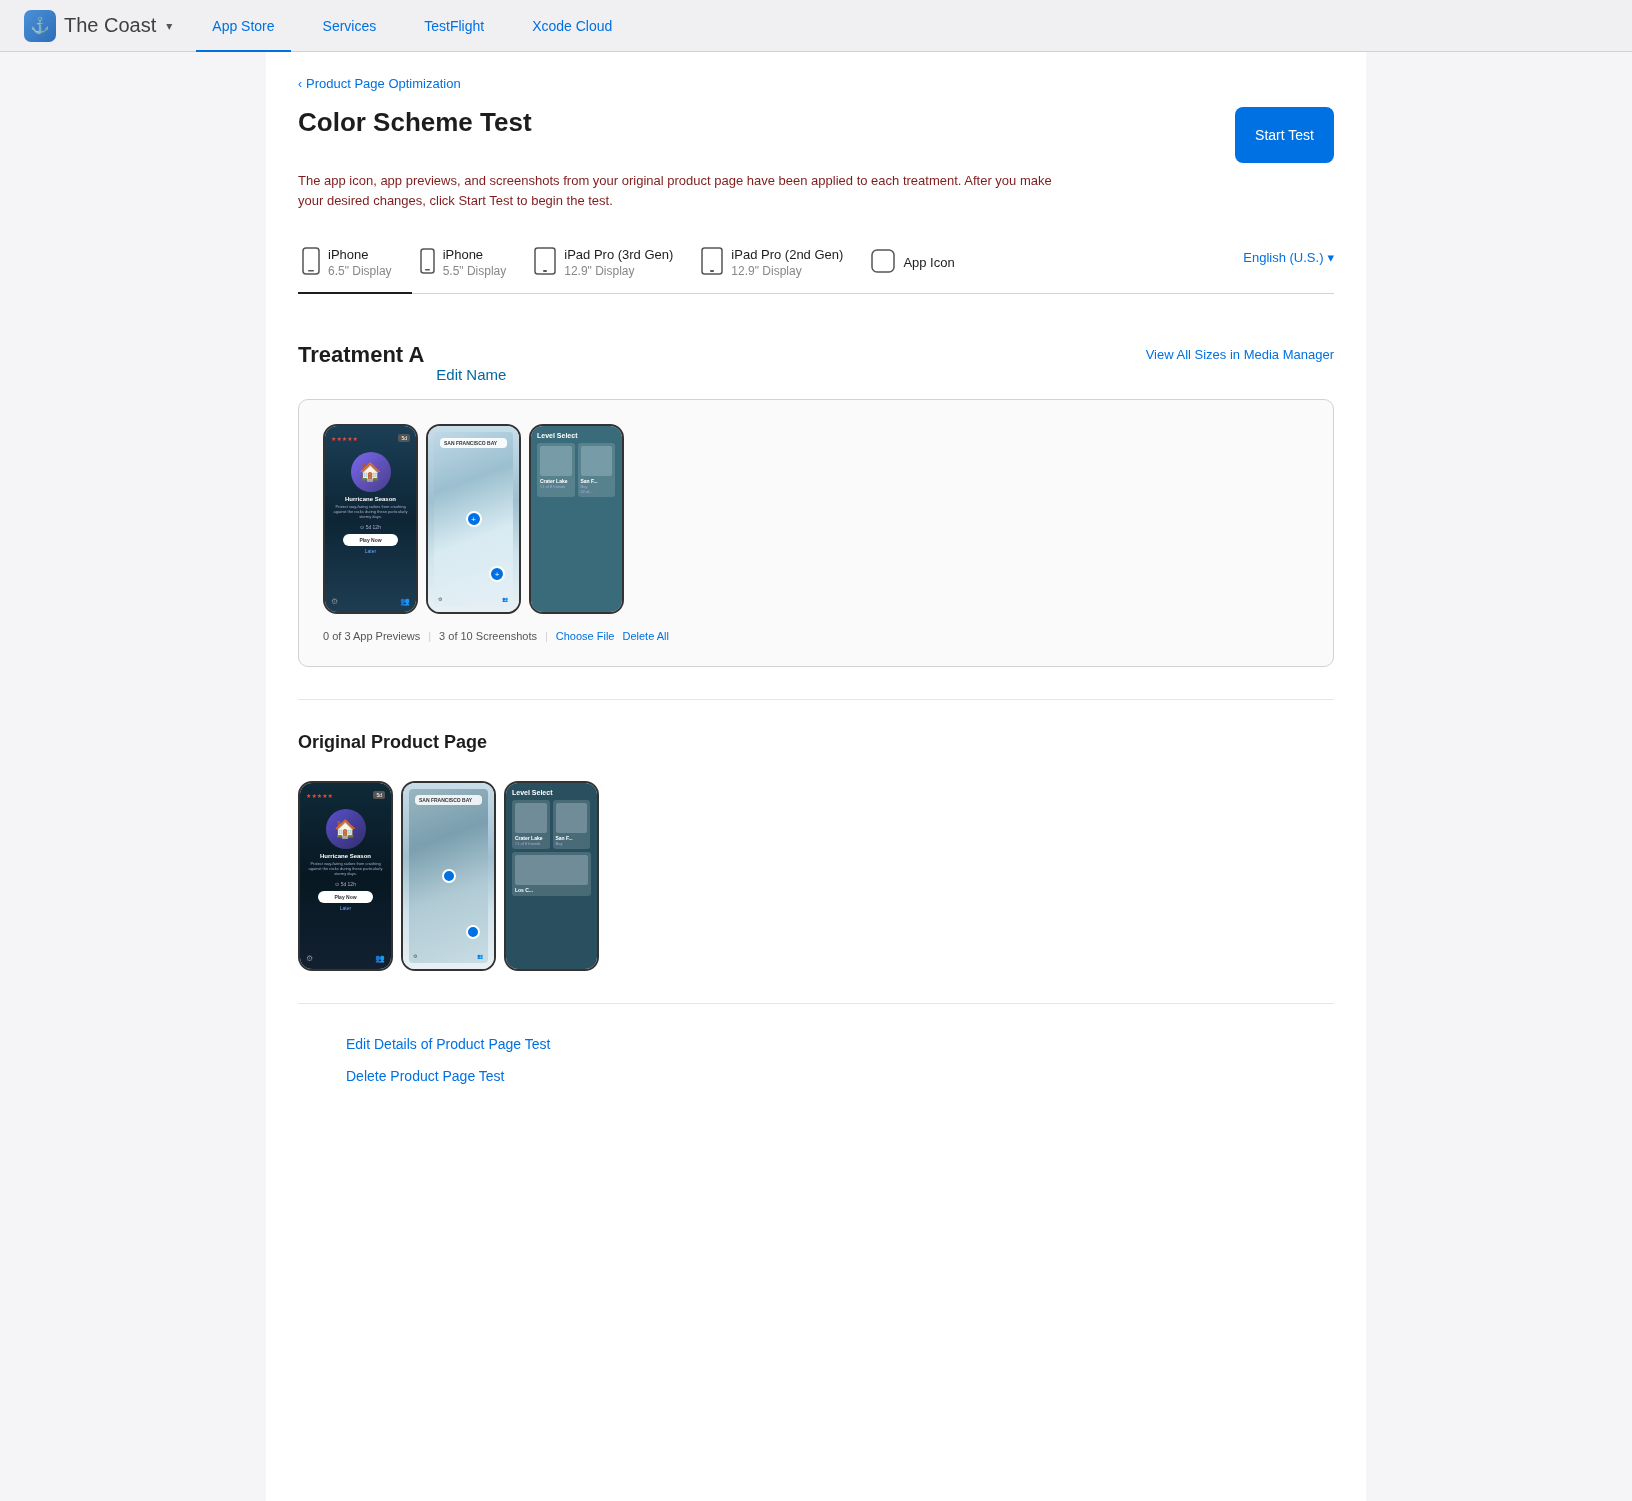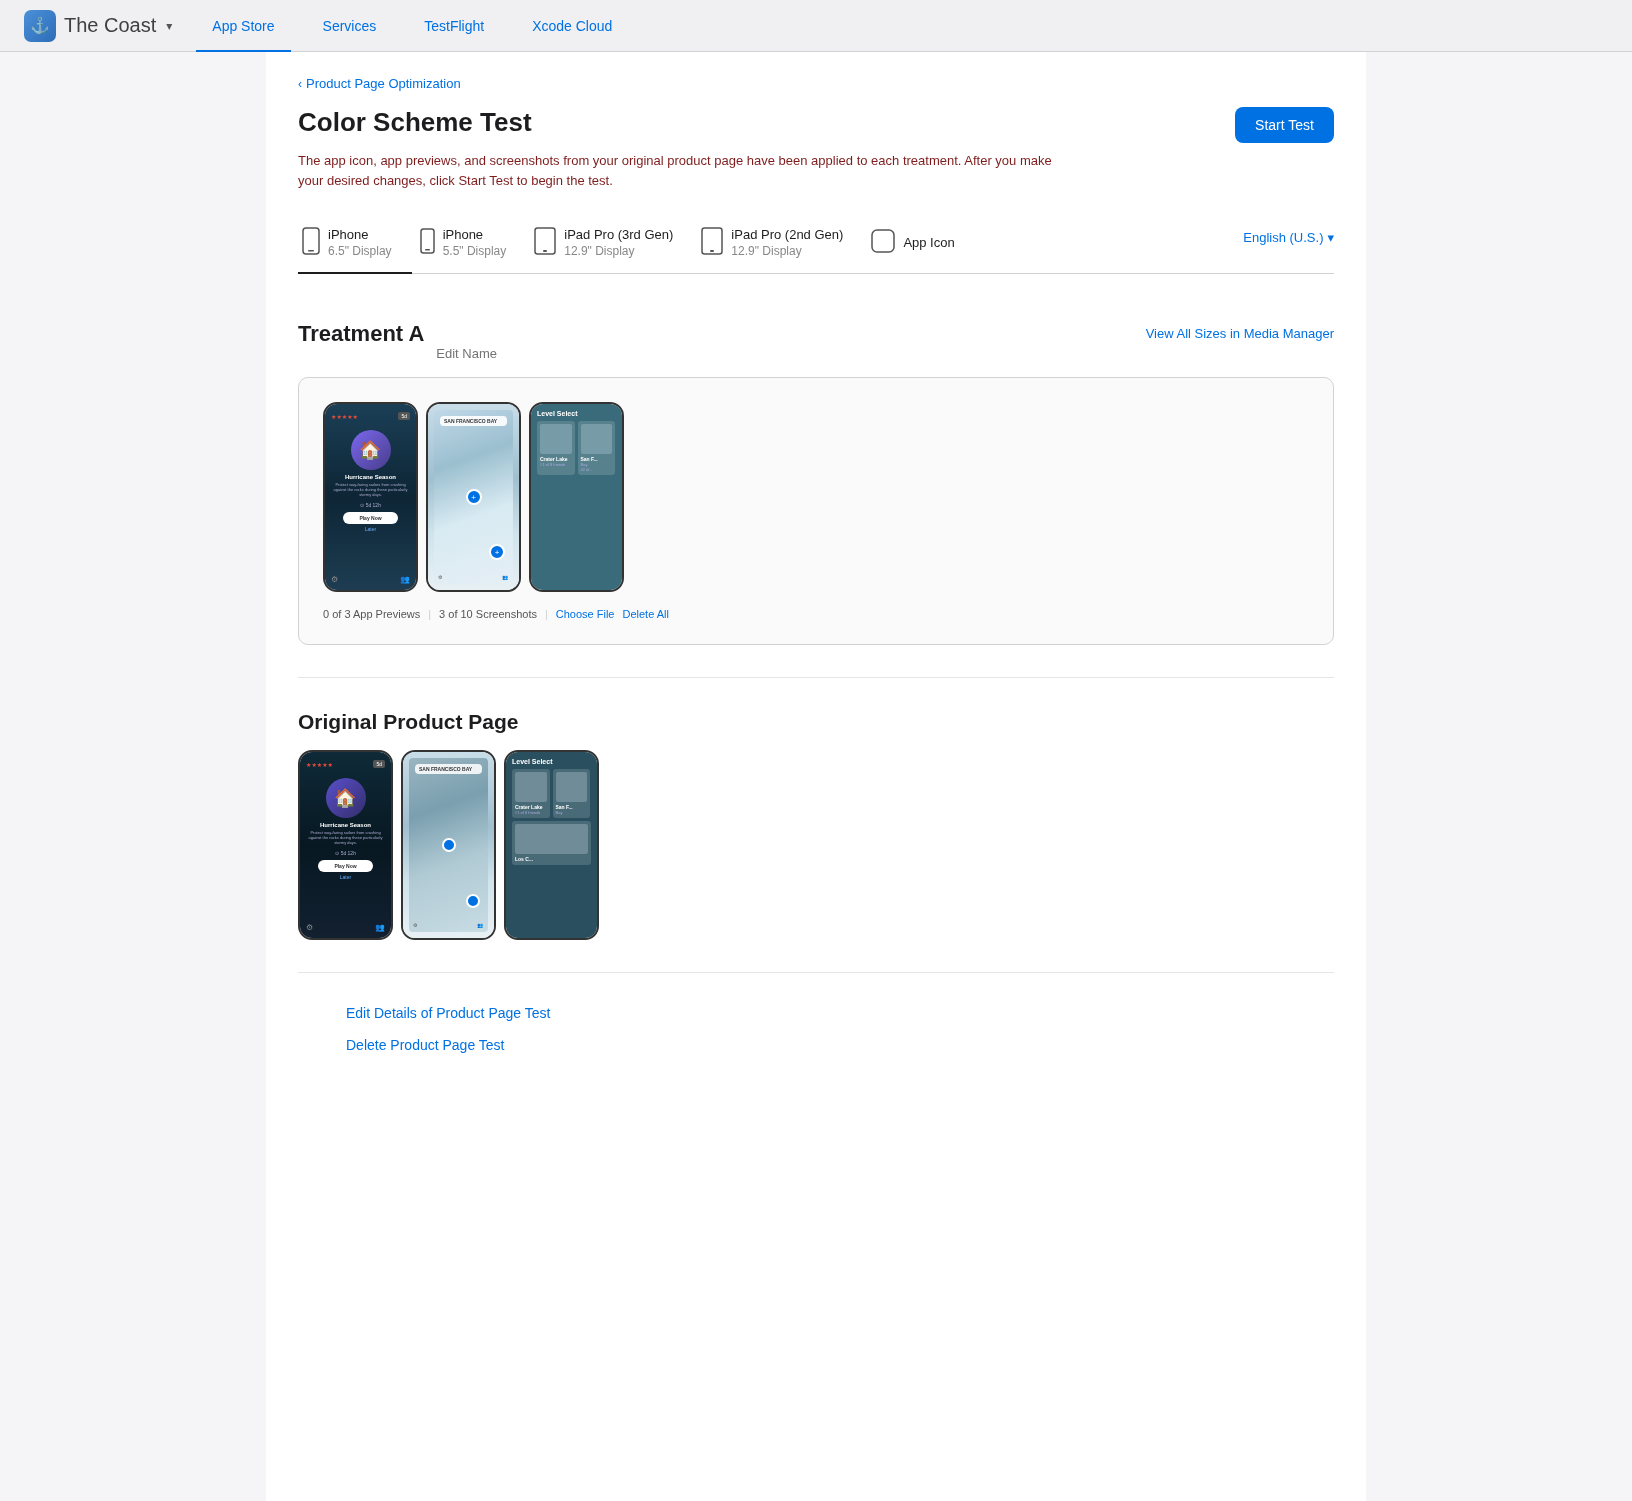--- a/index.html
+++ b/index.html
@@ -98,21 +98,21 @@
     .page-title {
       font-size: 26px;
       font-weight: 700;
       color: #1d1d1f;
     }
     .btn-start-test {
       background: #0071e3;
       color: white;
       border: none;
       border-radius: 8px;
-      padding: 10px 20px;
+      padding: 20px 20px;
       font-size: 14px;
       font-weight: 500;
       cursor: pointer;
       white-space: nowrap;
     }
 
     .page-description {
       font-size: 13px;
       color: #7f1d1d;
       line-height: 1.5;
@@ -172,22 +172,22 @@
     .section-title-row {
       display: flex;
       align-items: center;
       gap: 12px;
     }
     .section-title {
       font-size: 22px;
       font-weight: 700;
     }
     .edit-name-link {
-      color: #737373;
-      font-size: 13px;
+      color: #0369a1;
+      font-size: 15px;
       cursor: pointer;
       text-decoration: none;
       margin-top: 40px;
     }
     .view-all-link {
       color: #0071e3;
       font-size: 13px;
       cursor: pointer;
     }
 
@@ -292,21 +292,21 @@
 
     
     .section-separator {
       border: none;
       border-top: 1px solid #e5e5ea;
       margin: 8px 0 32px;
     }
 
     
     .original-section { margin-bottom: 32px; }
-    .original-title { font-size: 21px; font-weight: 700; margin-bottom: 16px; }
+    .original-title { font-size: 18px; font-weight: 700; margin-bottom: 28px; }
 
     
     .bottom-links {
       margin-top: 32px;
       display: flex;
       flex-direction: column;
       gap: 16px;
       margin-left: 48px;
     }
     .bottom-link {

